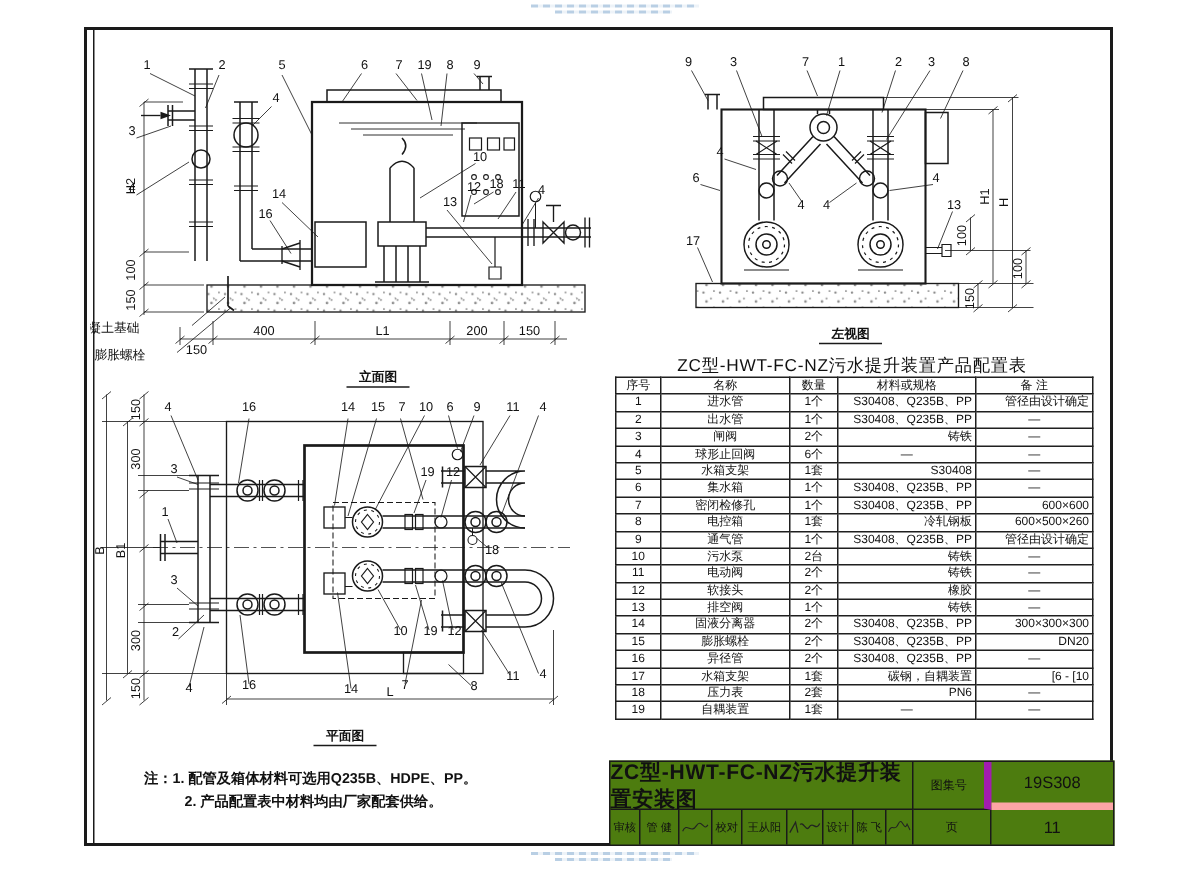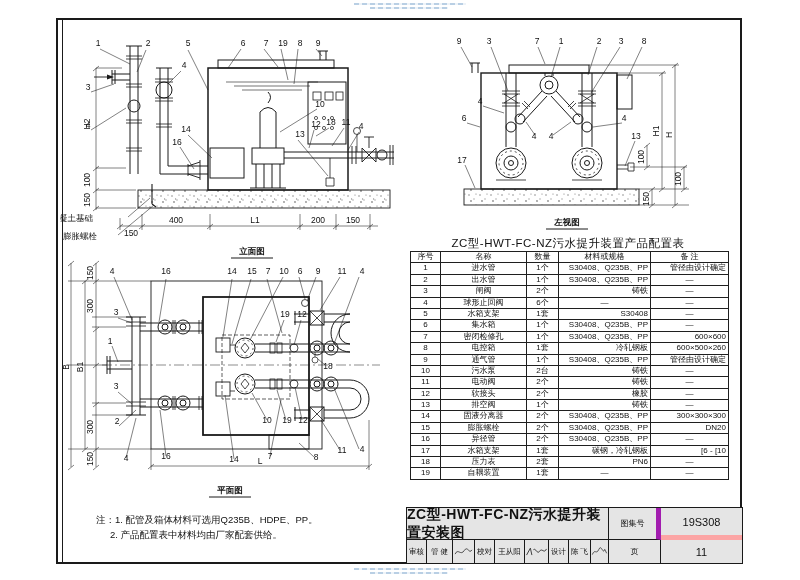--- a/index.html
+++ b/index.html
@@ -15,23 +15,23 @@
 svg.view{position:absolute}
 svg.view text{font-family:"Liberation Sans","DejaVu Sans",sans-serif}
 .annots text{font-size:8.5px;fill:#111;text-anchor:middle}
 .table-title{position:absolute;left:350px;top:216px;width:320px;text-align:center;font-size:11.5px;font-weight:normal;letter-spacing:.5px}
 table.cfg{position:absolute;left:352px;top:231px;width:318px;border-collapse:collapse;font-size:8px;table-layout:fixed;background:#fff}
 .cfg th,.cfg td{border:1px solid #1f1f1f;height:11.4px;padding:0 2px;line-height:1.05;overflow:hidden;white-space:nowrap;font-weight:normal}
 .cfg thead th{font-weight:normal;text-align:center}
 .cfg td:nth-child(1),.cfg td:nth-child(2),.cfg td:nth-child(3){text-align:center}
 .cfg td:nth-child(4),.cfg td:nth-child(5){text-align:right}
 .cfg td.c{text-align:center}
-.notes{position:absolute;left:38px;top:492px;font-size:9.5px;font-weight:normal;line-height:1.6;white-space:nowrap}
-.notes .note-indent{margin-left:14px}
-.tblock{position:absolute;left:348px;top:487px;width:337px;height:57px;border:1.5px solid #1a1a1a;display:grid;grid-template-columns:202px 52px 1fr;grid-template-rows:32px 1fr;background:#e5e5e5}
+.notes{position:absolute;left:38px;top:492px;font-size:9.5px;font-weight:bold;line-height:1.6;white-space:nowrap}
+.notes .note-indent{margin-left:27px}
+.tblock{position:absolute;left:348px;top:487px;width:337px;height:57px;border:1.5px solid #1a1a1a;display:grid;grid-template-columns:202px 52px 1fr;grid-template-rows:32px 1fr;background:#4d7c0f}
 .tb-title{display:flex;align-items:center;justify-content:center;font-size:14px;font-weight:bold;border-right:1px solid #1a1a1a;border-bottom:1px solid #1a1a1a;letter-spacing:.5px}
 .tb-lbl{display:flex;align-items:center;justify-content:center;font-size:8px}
 .figno-lbl{border-right:5px solid #a21caf;border-bottom:1px solid #1a1a1a}
 .figno{display:flex;align-items:center;justify-content:center;font-size:11px;border-bottom:5px solid #fca5a5}
 .tb-row2{display:flex;border-right:1px solid #1a1a1a}
 .tb-c{display:flex;align-items:center;justify-content:center;font-size:7.5px;border-right:1px solid #1a1a1a;overflow:hidden}
 .tb-c:last-child{border-right:none}
 .page-lbl{border-right:1px solid #1a1a1a}
 .pageno{display:flex;align-items:center;justify-content:center;font-size:11px}
 .sig svg{width:100%;height:14px}
@@ -465,21 +465,21 @@
             <td>16</td>
             <td>异径管</td>
             <td>2个</td>
             <td>S30408、Q235B、PP</td>
             <td class="c">—</td>
           </tr>
           <tr>
             <td>17</td>
             <td>水箱支架</td>
             <td>1套</td>
-            <td>碳钢，冷轧钢板</td>
+            <td>碳钢，自耦装置</td>
             <td>[6 - [10</td>
           </tr>
           <tr>
             <td>18</td>
             <td>压力表</td>
             <td>2套</td>
             <td>PN6</td>
             <td class="c">—</td>
           </tr>
           <tr>

